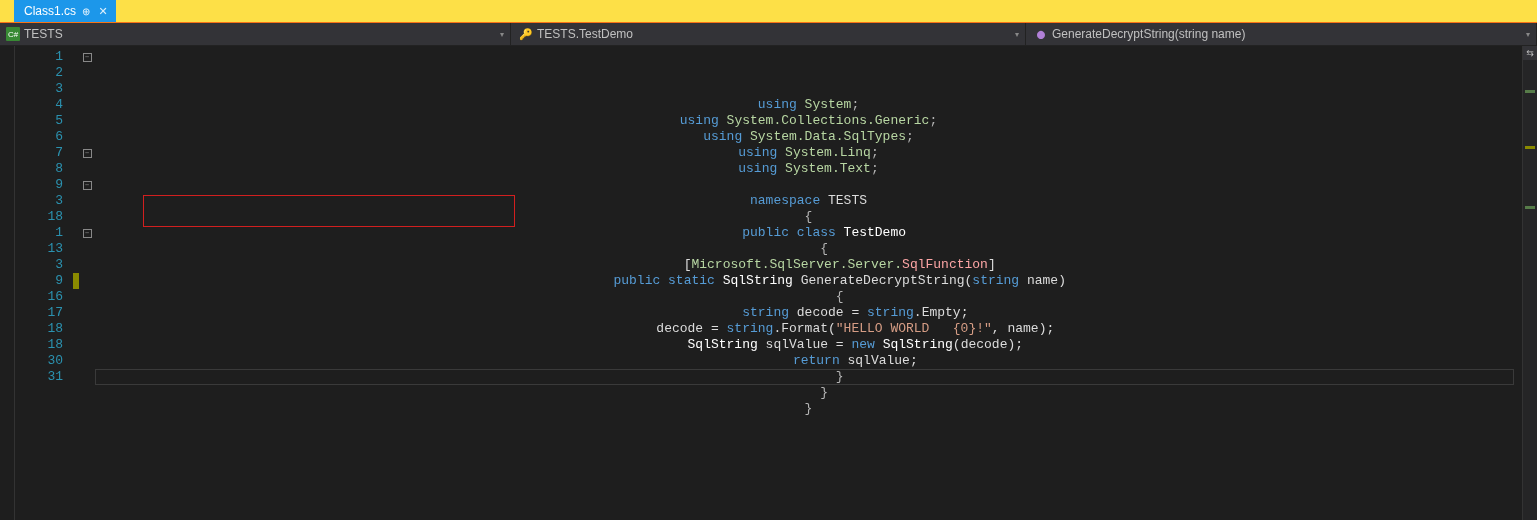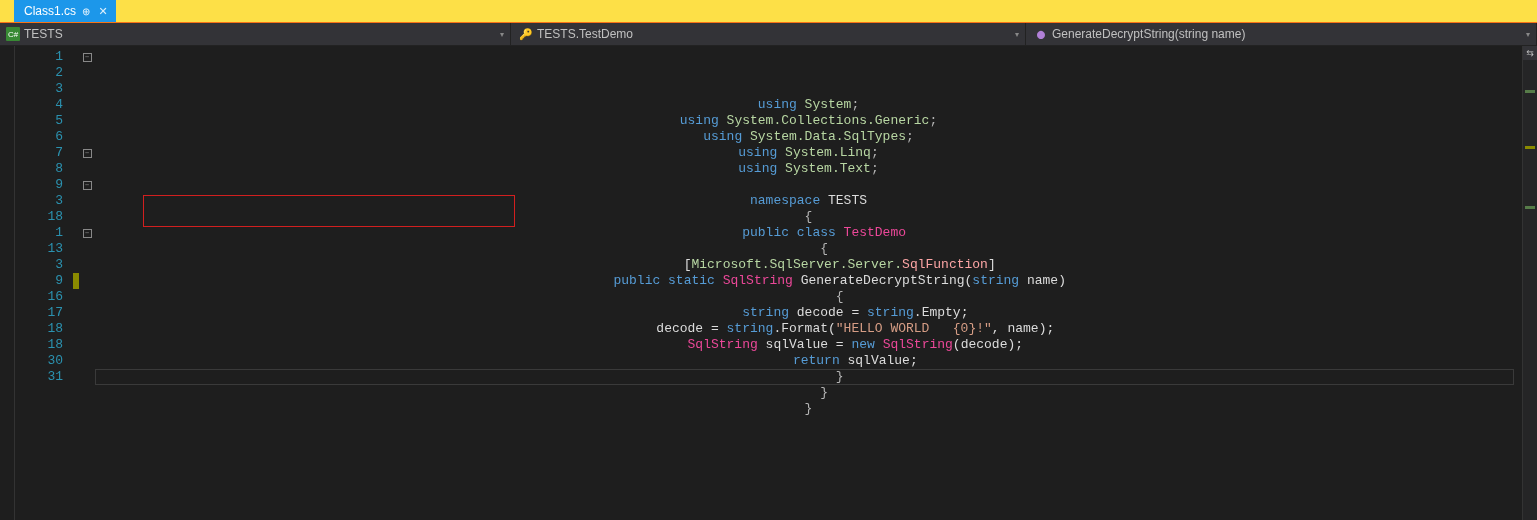--- a/index.html
+++ b/index.html
@@ -159,21 +159,21 @@
     position: absolute;
     left: 0; right: 8px;
     height: 16px;
     border: 1px solid #3a3a3a;
     box-sizing: border-box;
     pointer-events: none;
   }
 
   .tok-key   { color: #569cd6; }
   .tok-ns    { color: #b8d7a3; }
-  .tok-type  { color: #ec4899; margin-top: 8px; }
+  .tok-type  { color: #ffffff; margin-top: 8px; }
   .tok-str   { color: #d69d85; }
   .tok-id    { color: #dcdcdc; }
   .tok-punc  { color: #b4b4b4; }
   .tok-attr  { color: #fca5a5; }
 
   
   .right-rail {
     width: 14px;
     flex: 0 0 14px;
     background: #252526;

